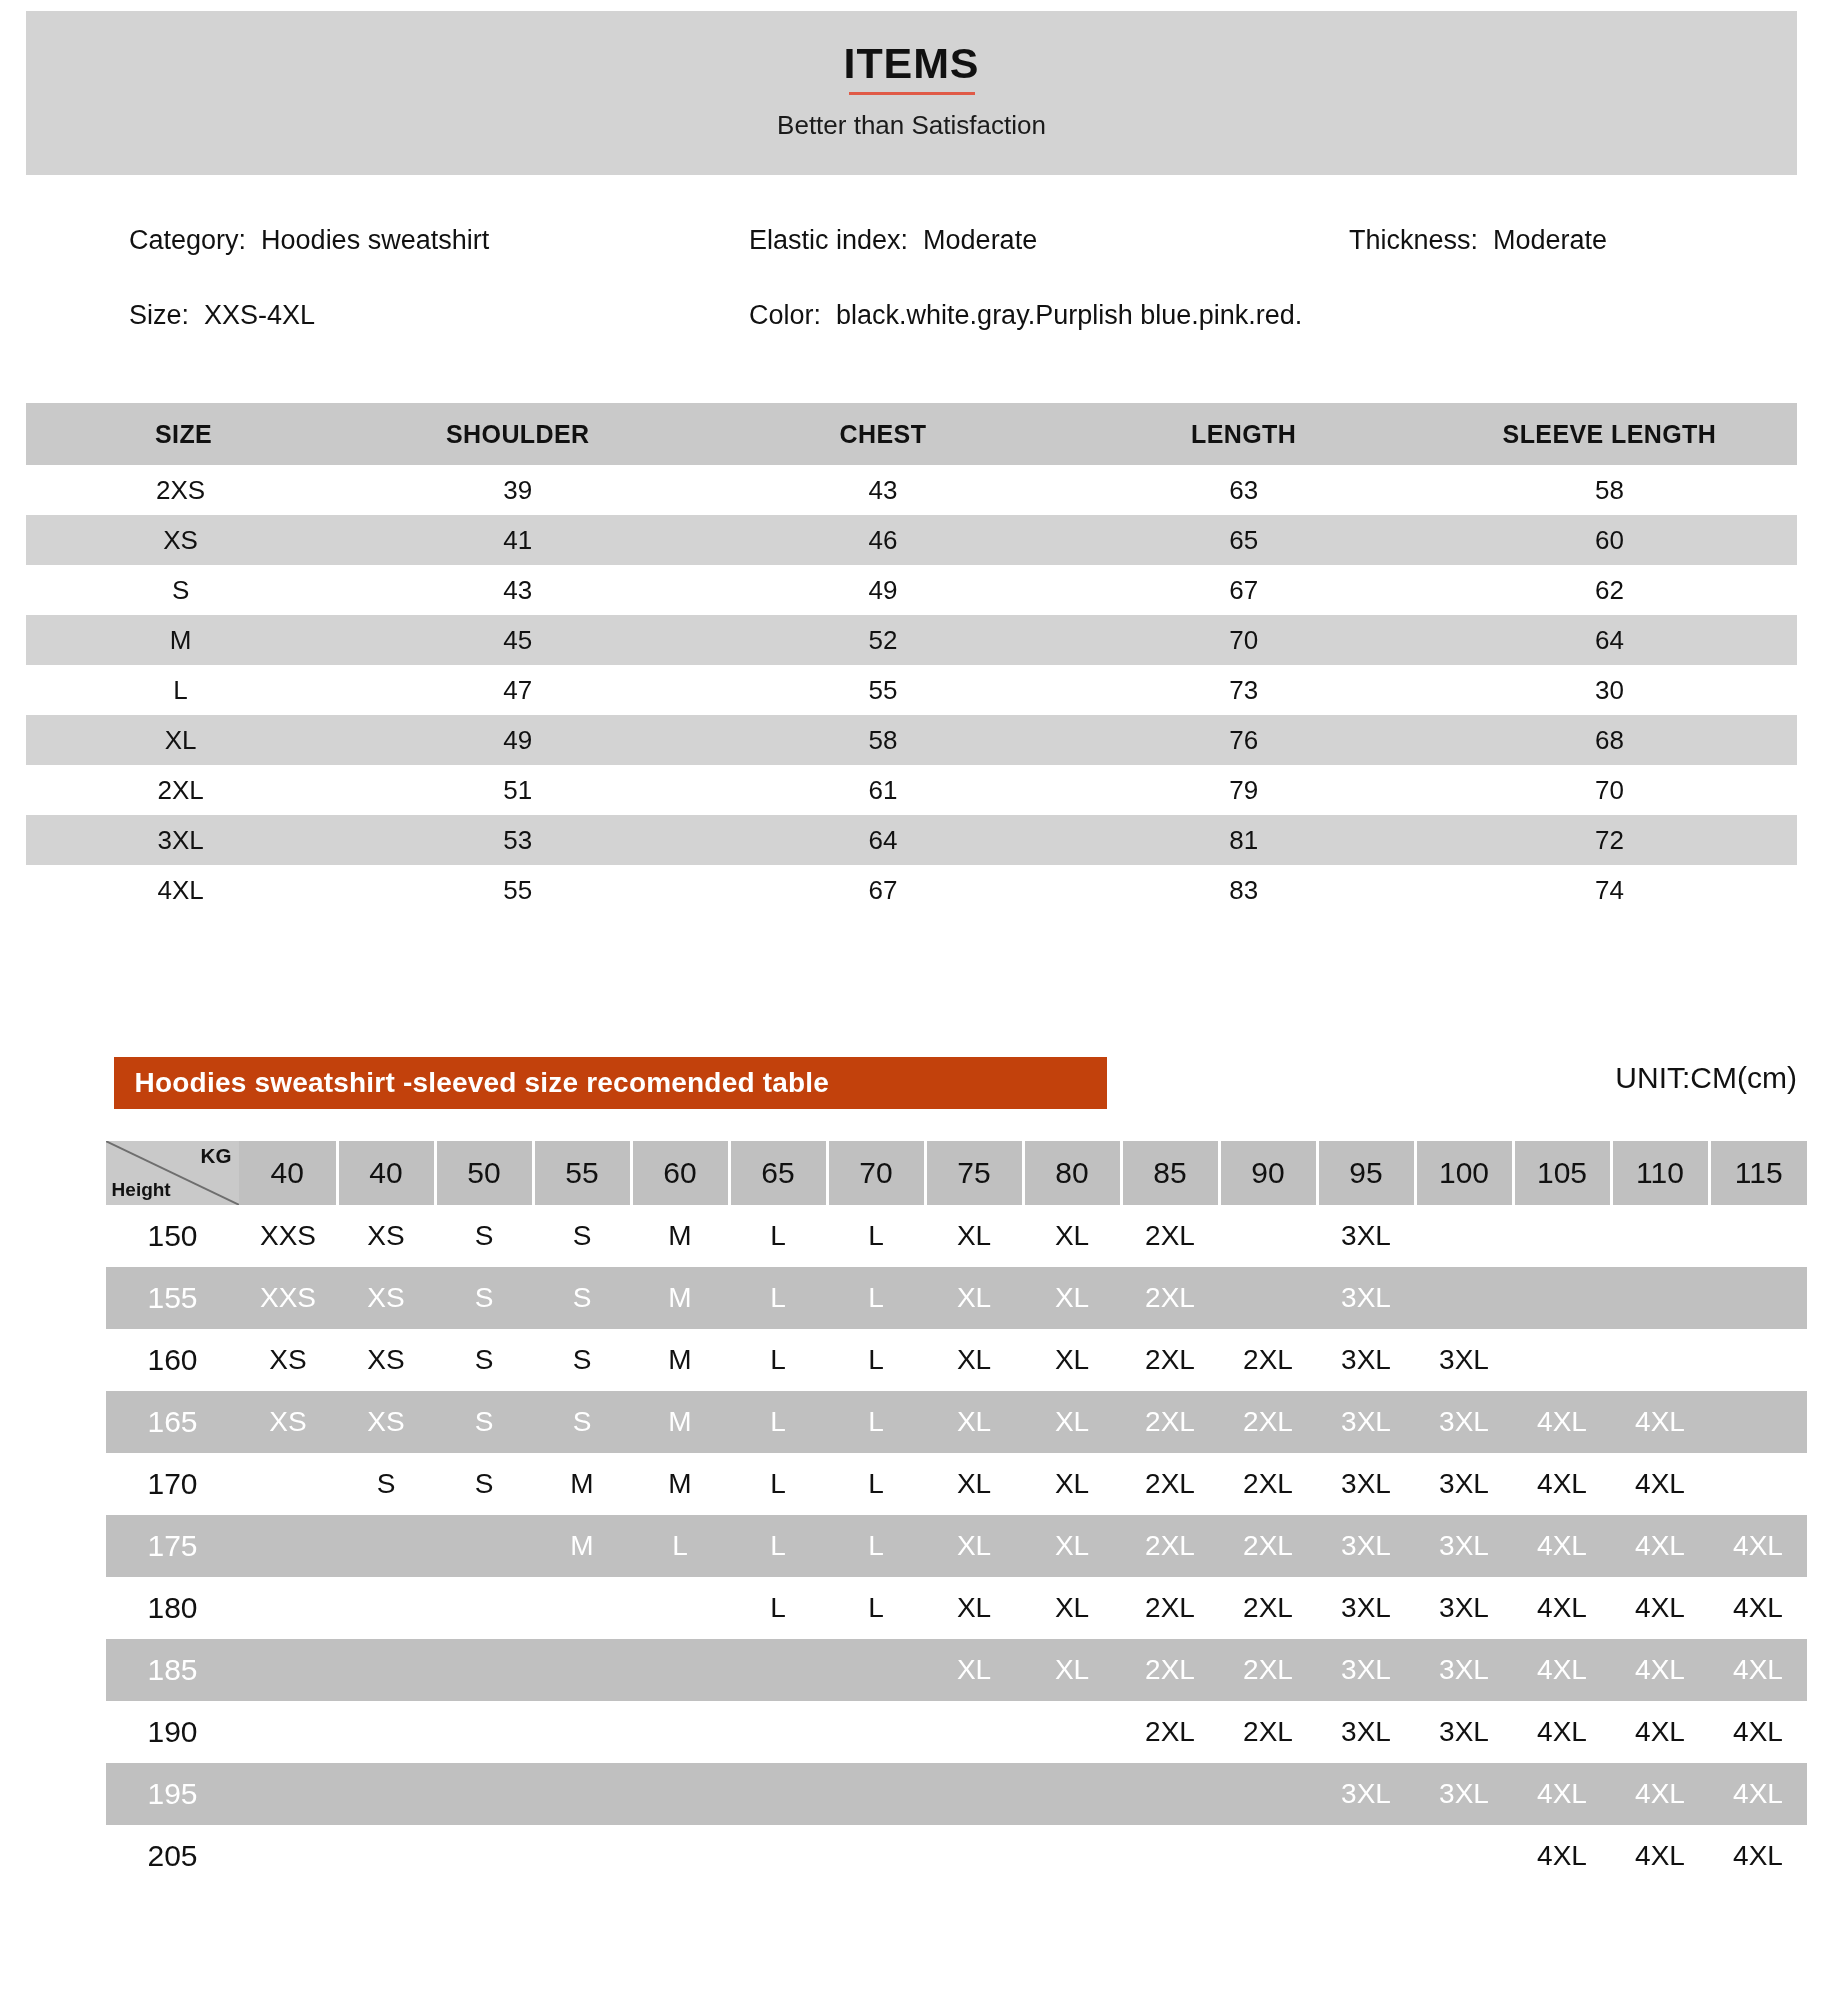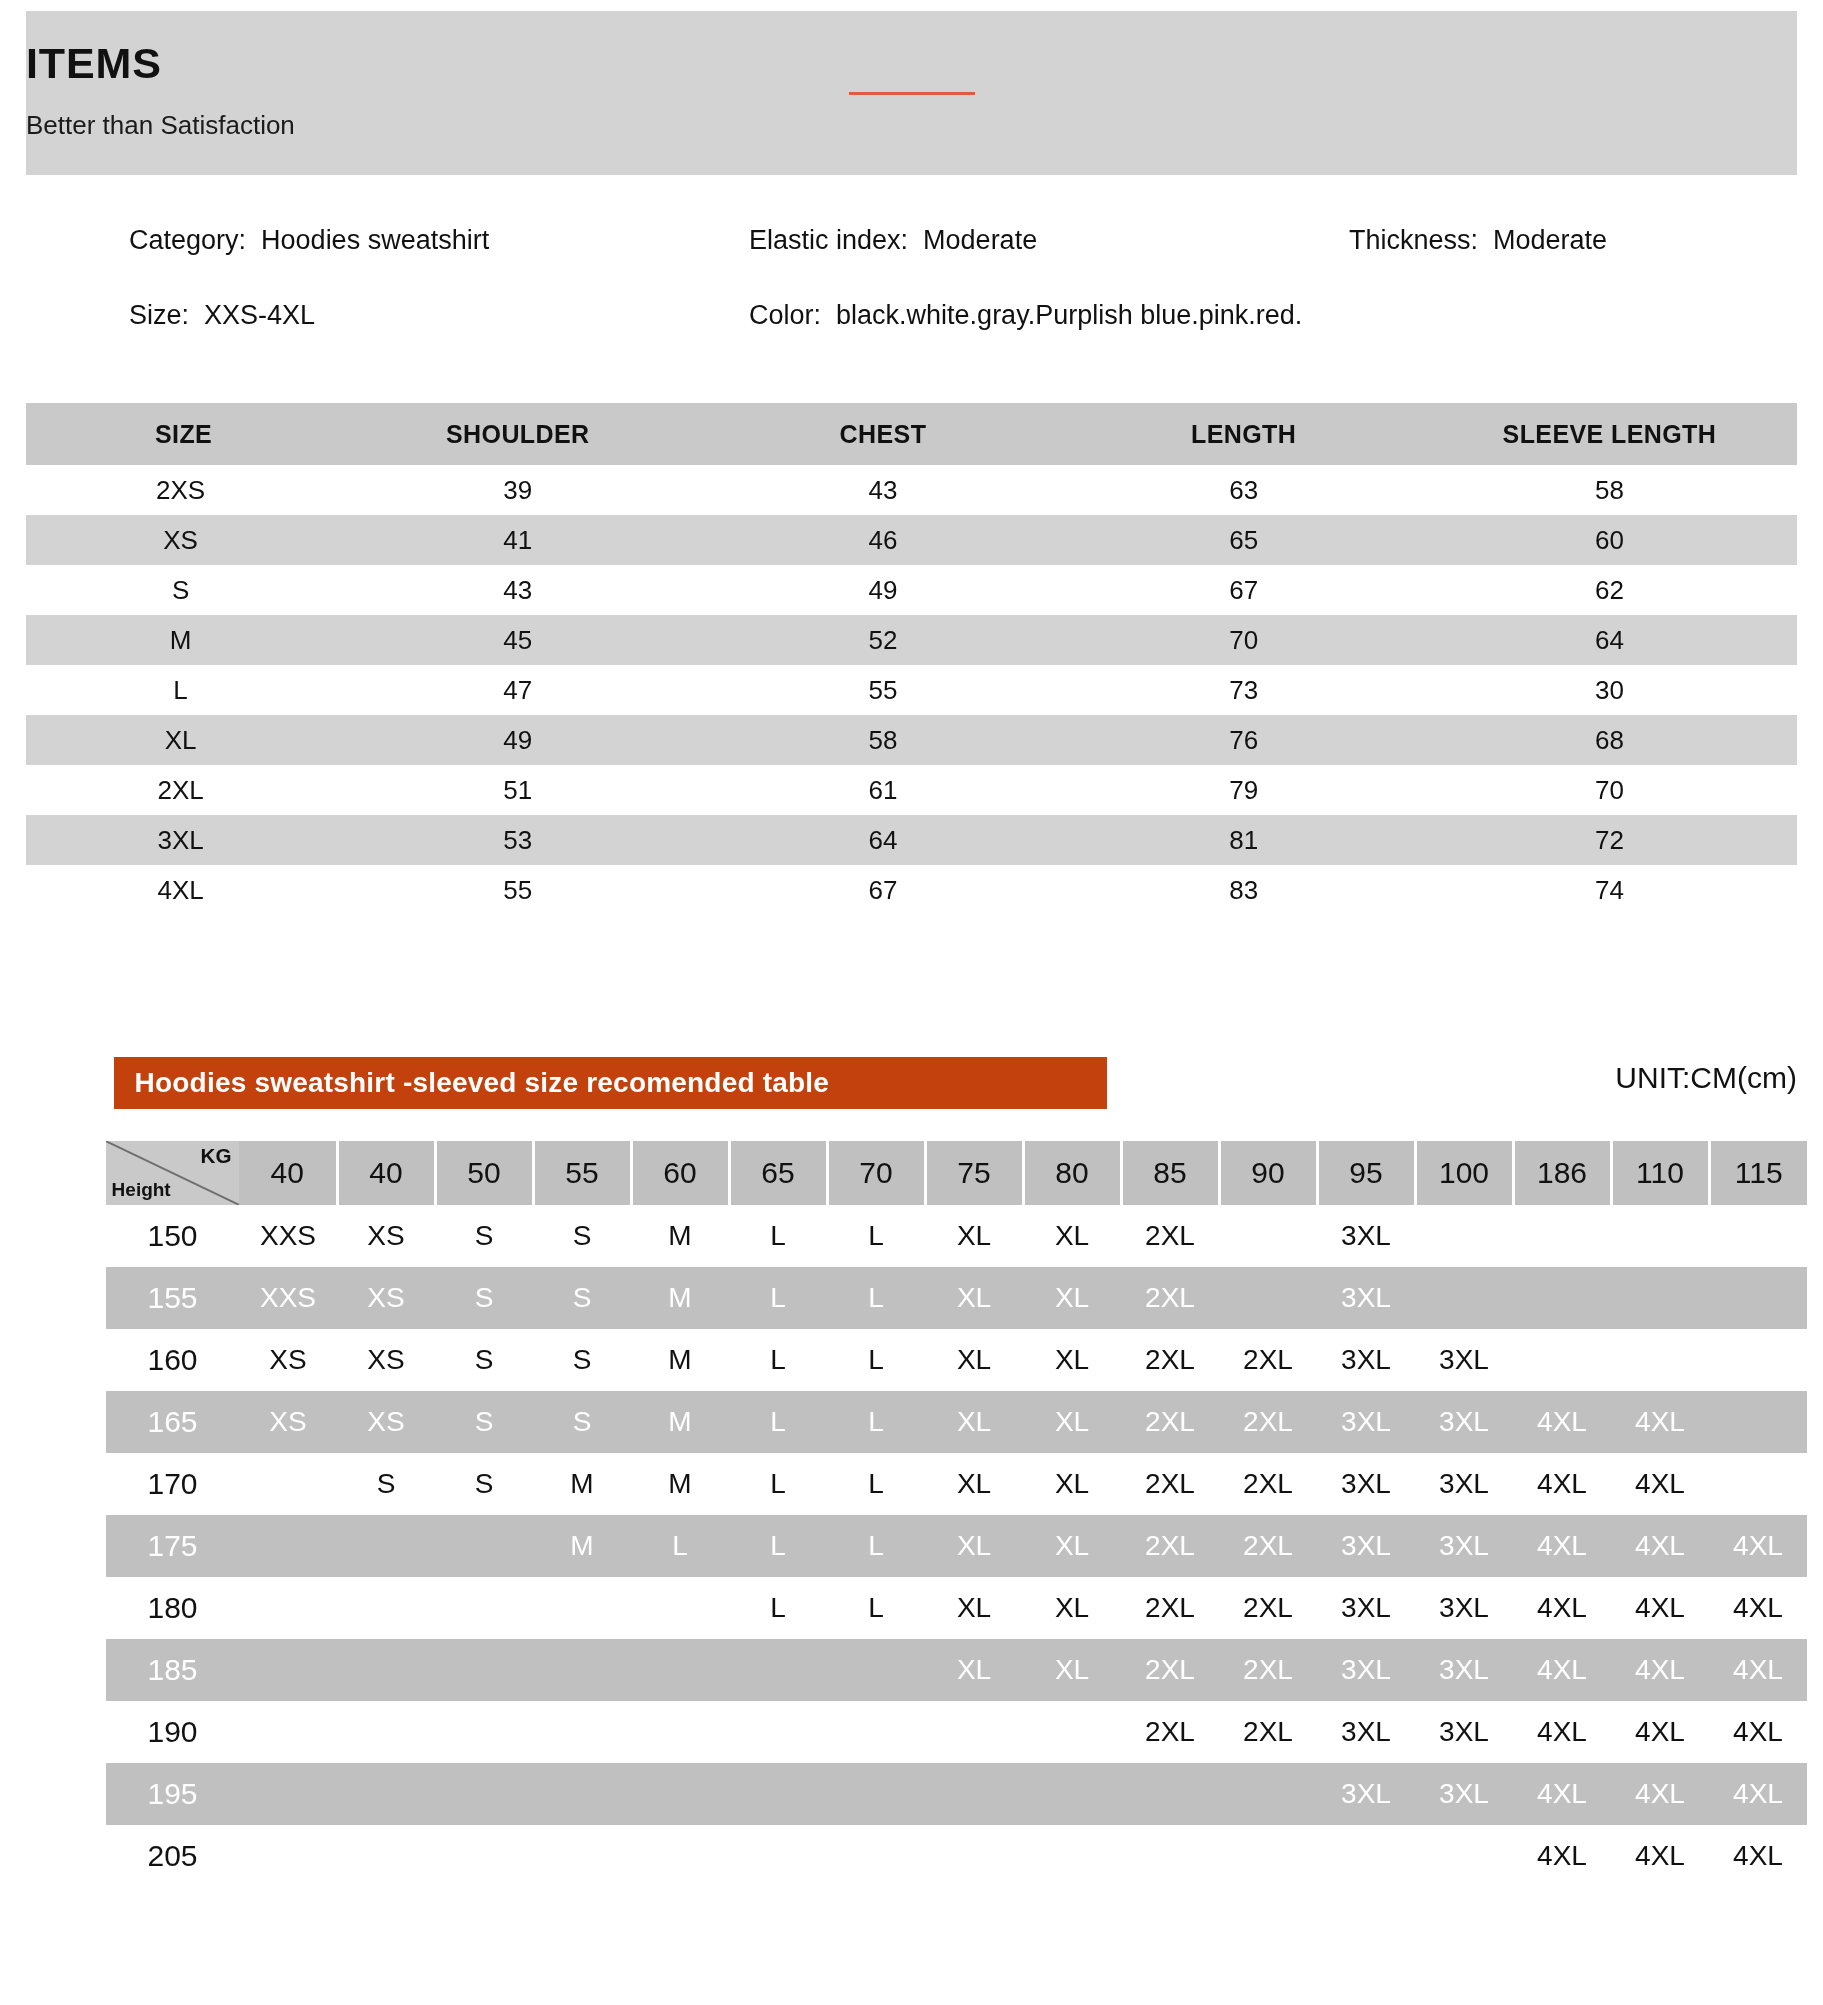--- a/index.html
+++ b/index.html
@@ -17,20 +17,21 @@
   }
 
   
   .header-banner {
     position: absolute;
     left: 26px;
     top: 11.2px;
     width: 1771px;
     height: 164px;
     background: #d3d3d3;
+    text-align: center;
   }
   .header-title {
     font-size: 43px;
     font-weight: bold;
     color: #111;
     letter-spacing: 0.9px;
     padding-top: 30px;
     line-height: 1.05;
   }
   .header-rule {
@@ -329,21 +330,21 @@
       <th class="kg">55</th>
       <th class="kg">60</th>
       <th class="kg">65</th>
       <th class="kg">70</th>
       <th class="kg">75</th>
       <th class="kg">80</th>
       <th class="kg">85</th>
       <th class="kg">90</th>
       <th class="kg">95</th>
       <th class="kg">100</th>
-      <th class="kg">186</th>
+      <th class="kg">105</th>
       <th class="kg">110</th>
       <th class="kg">115</th>
     </tr>
   </thead>
   <tbody>
     <tr>
       <td class="hcell">150</td>
       <td>XXS</td>
       <td>XS</td>
       <td>S</td>

